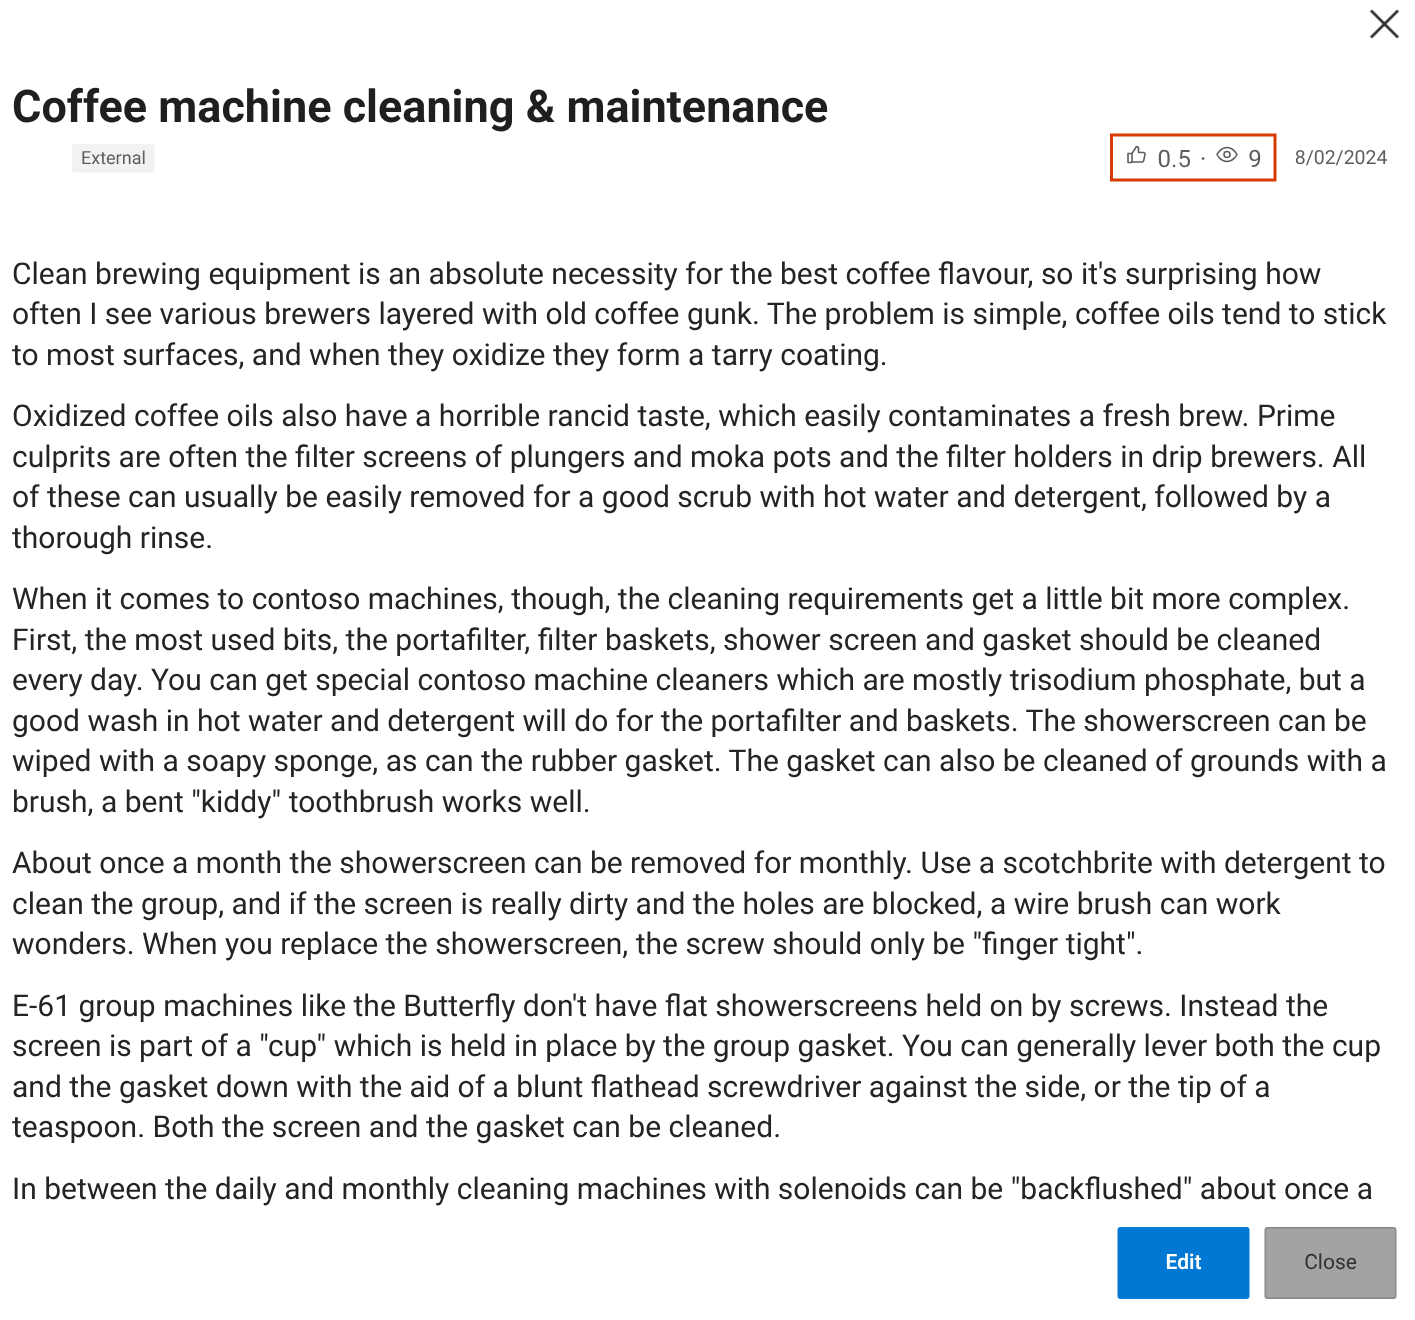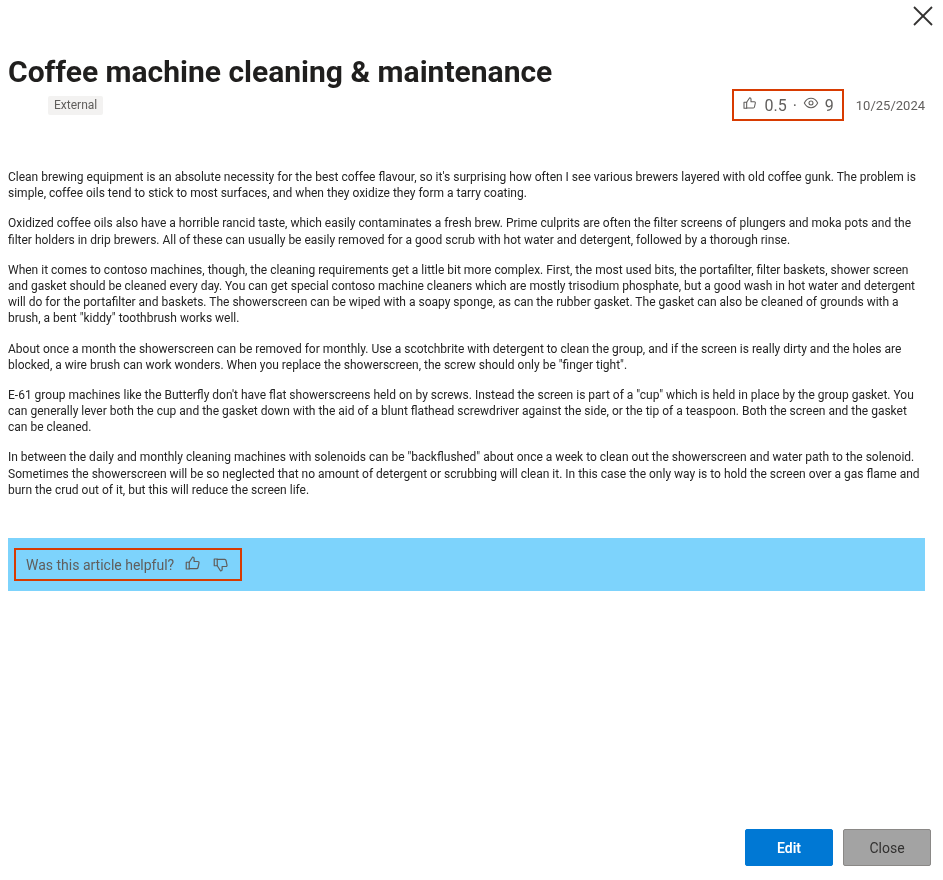--- a/index.html
+++ b/index.html
@@ -77,21 +77,21 @@
     font-size: 16px;
   }
   .stats-box .dot { color: #605e5c; }
   .stats-box svg { width: 16px; height: 16px; }
   .date {
     color: #605e5c;
     font-size: 13px;
   }
 
   .body p {
-    font-size: 12px;
+    font-size: 20px;
     line-height: 1.35;
     margin: 0 0 14px 0;
     color: #242424;
   }
 
   .feedback-bar {
     margin-top: 40px;
     margin-bottom: 20px;
     background: #7dd3fc;
     padding: 10px 6px;
@@ -109,21 +109,21 @@
 
   .footer {
     flex: 0 0 auto;
     display: flex;
     justify-content: flex-end;
     gap: 10px;
     padding: 8px 12px 14px 8px;
   }
   .btn {
     min-width: 88px;
-    height: 37px;
+    height: 48px;
     font-size: 14px;
     border-radius: 2px;
     cursor: pointer;
     padding: 0 18px;
     font-family: inherit;
   }
   .btn-primary {
     background: #0078d4;
     color: #fff;
     border: 1px solid #0078d4;
@@ -164,21 +164,21 @@
           <span>0.5</span>
           <span class="dot">·</span>
           <span>
             <svg viewBox="0 0 24 24" fill="none" stroke="#605e5c" stroke-width="1.6" stroke-linecap="round" stroke-linejoin="round">
               <path d="M2 12s3.5-7 10-7 10 7 10 7-3.5 7-10 7S2 12 2 12z"></path>
               <circle cx="12" cy="12" r="3"></circle>
             </svg>
           </span>
           <span>9</span>
         </div>
-        <span class="date">10/25/2024</span>
+        <span class="date">8/02/2024</span>
       </div>
     </div>
 
     <div class="body">
       <p>Clean brewing equipment is an absolute necessity for the best coffee flavour, so it's surprising how often I see various brewers layered with old coffee gunk. The problem is simple, coffee oils tend to stick to most surfaces, and when they oxidize they form a tarry coating.</p>
       <p>Oxidized coffee oils also have a horrible rancid taste, which easily contaminates a fresh brew. Prime culprits are often the filter screens of plungers and moka pots and the filter holders in drip brewers. All of these can usually be easily removed for a good scrub with hot water and detergent, followed by a thorough rinse.</p>
       <p>When it comes to contoso machines, though, the cleaning requirements get a little bit more complex. First, the most used bits, the portafilter, filter baskets, shower screen and gasket should be cleaned every day. You can get special contoso machine cleaners which are mostly trisodium phosphate, but a good wash in hot water and detergent will do for the portafilter and baskets. The showerscreen can be wiped with a soapy sponge, as can the rubber gasket. The gasket can also be cleaned of grounds with a brush, a bent "kiddy" toothbrush works well.</p>
       <p>About once a month the showerscreen can be removed for monthly. Use a scotchbrite with detergent to clean the group, and if the screen is really dirty and the holes are blocked, a wire brush can work wonders. When you replace the showerscreen, the screw should only be "finger tight".</p>
       <p>E-61 group machines like the Butterfly don't have flat showerscreens held on by screws. Instead the screen is part of a "cup" which is held in place by the group gasket. You can generally lever both the cup and the gasket down with the aid of a blunt flathead screwdriver against the side, or the tip of a teaspoon. Both the screen and the gasket can be cleaned.</p>
       <p>In between the daily and monthly cleaning machines with solenoids can be "backflushed" about once a week to clean out the showerscreen and water path to the solenoid. Sometimes the showerscreen will be so neglected that no amount of detergent or scrubbing will clean it. In this case the only way is to hold the screen over a gas flame and burn the crud out of it, but this will reduce the screen life.</p>

